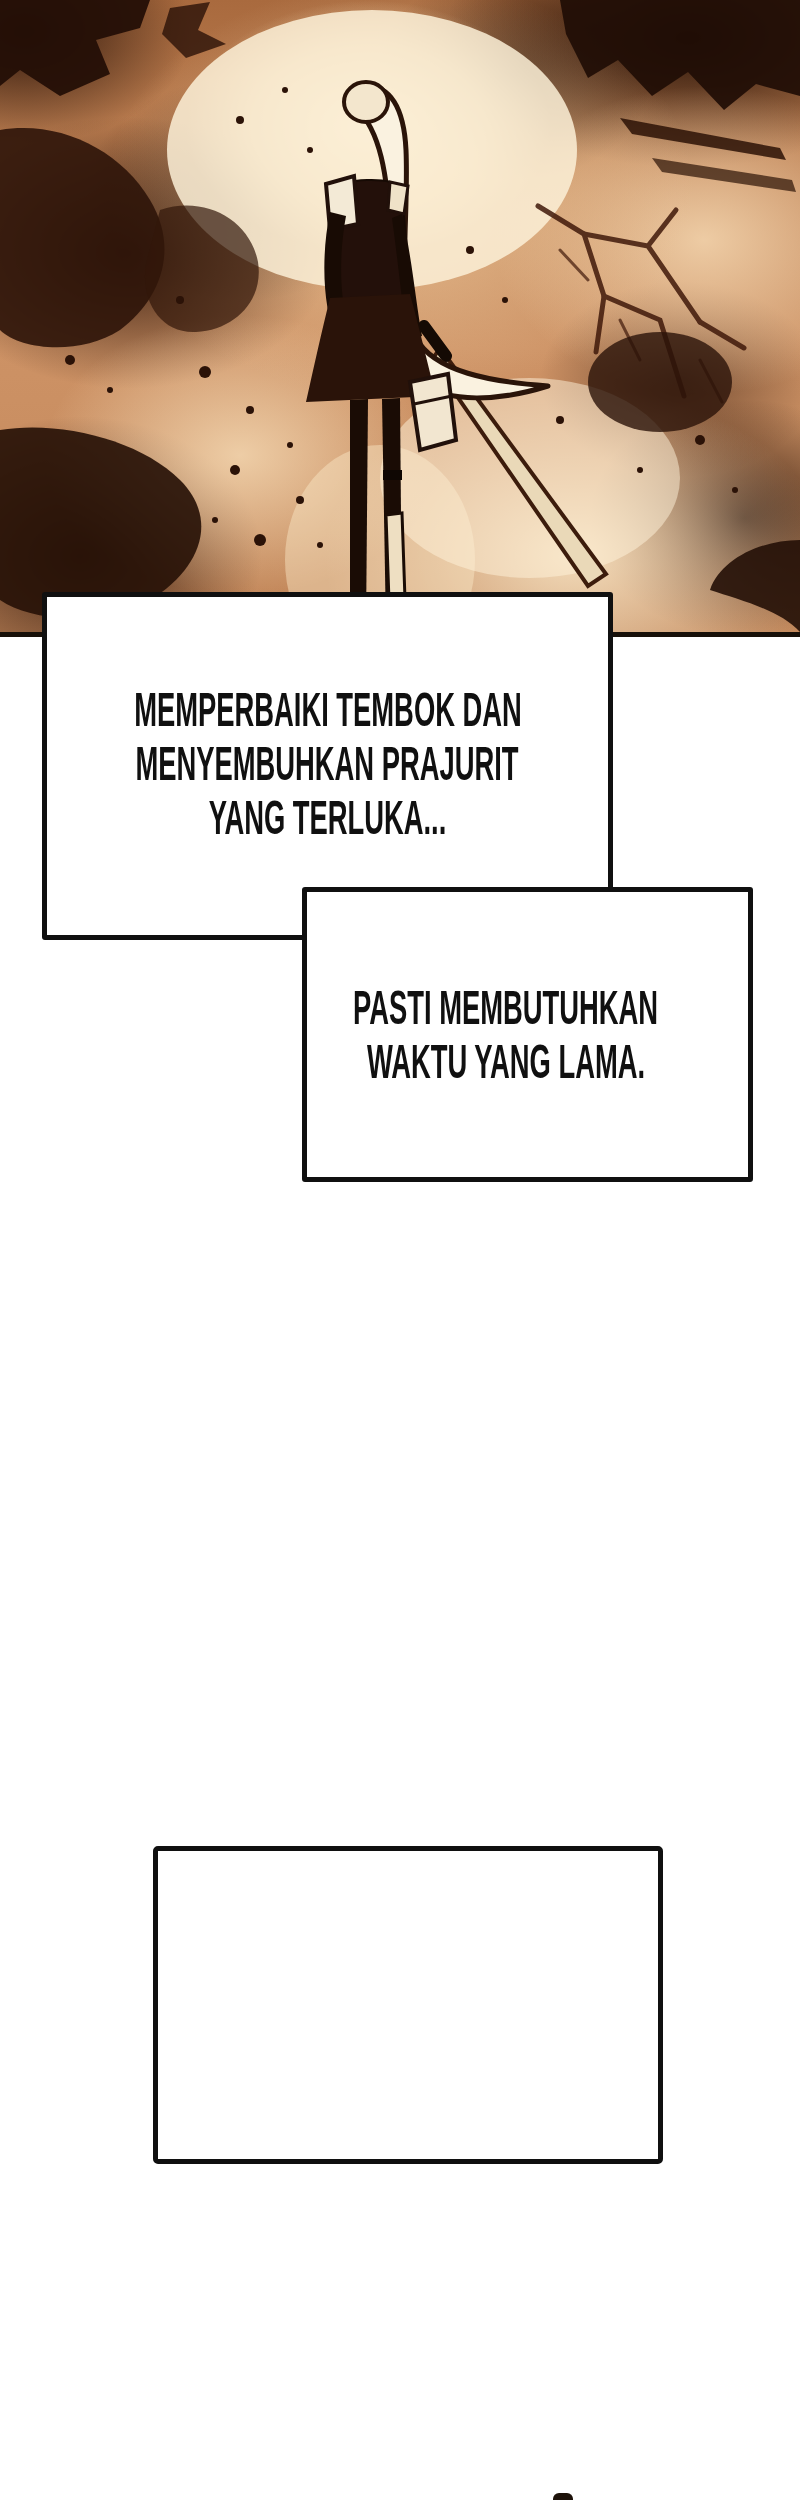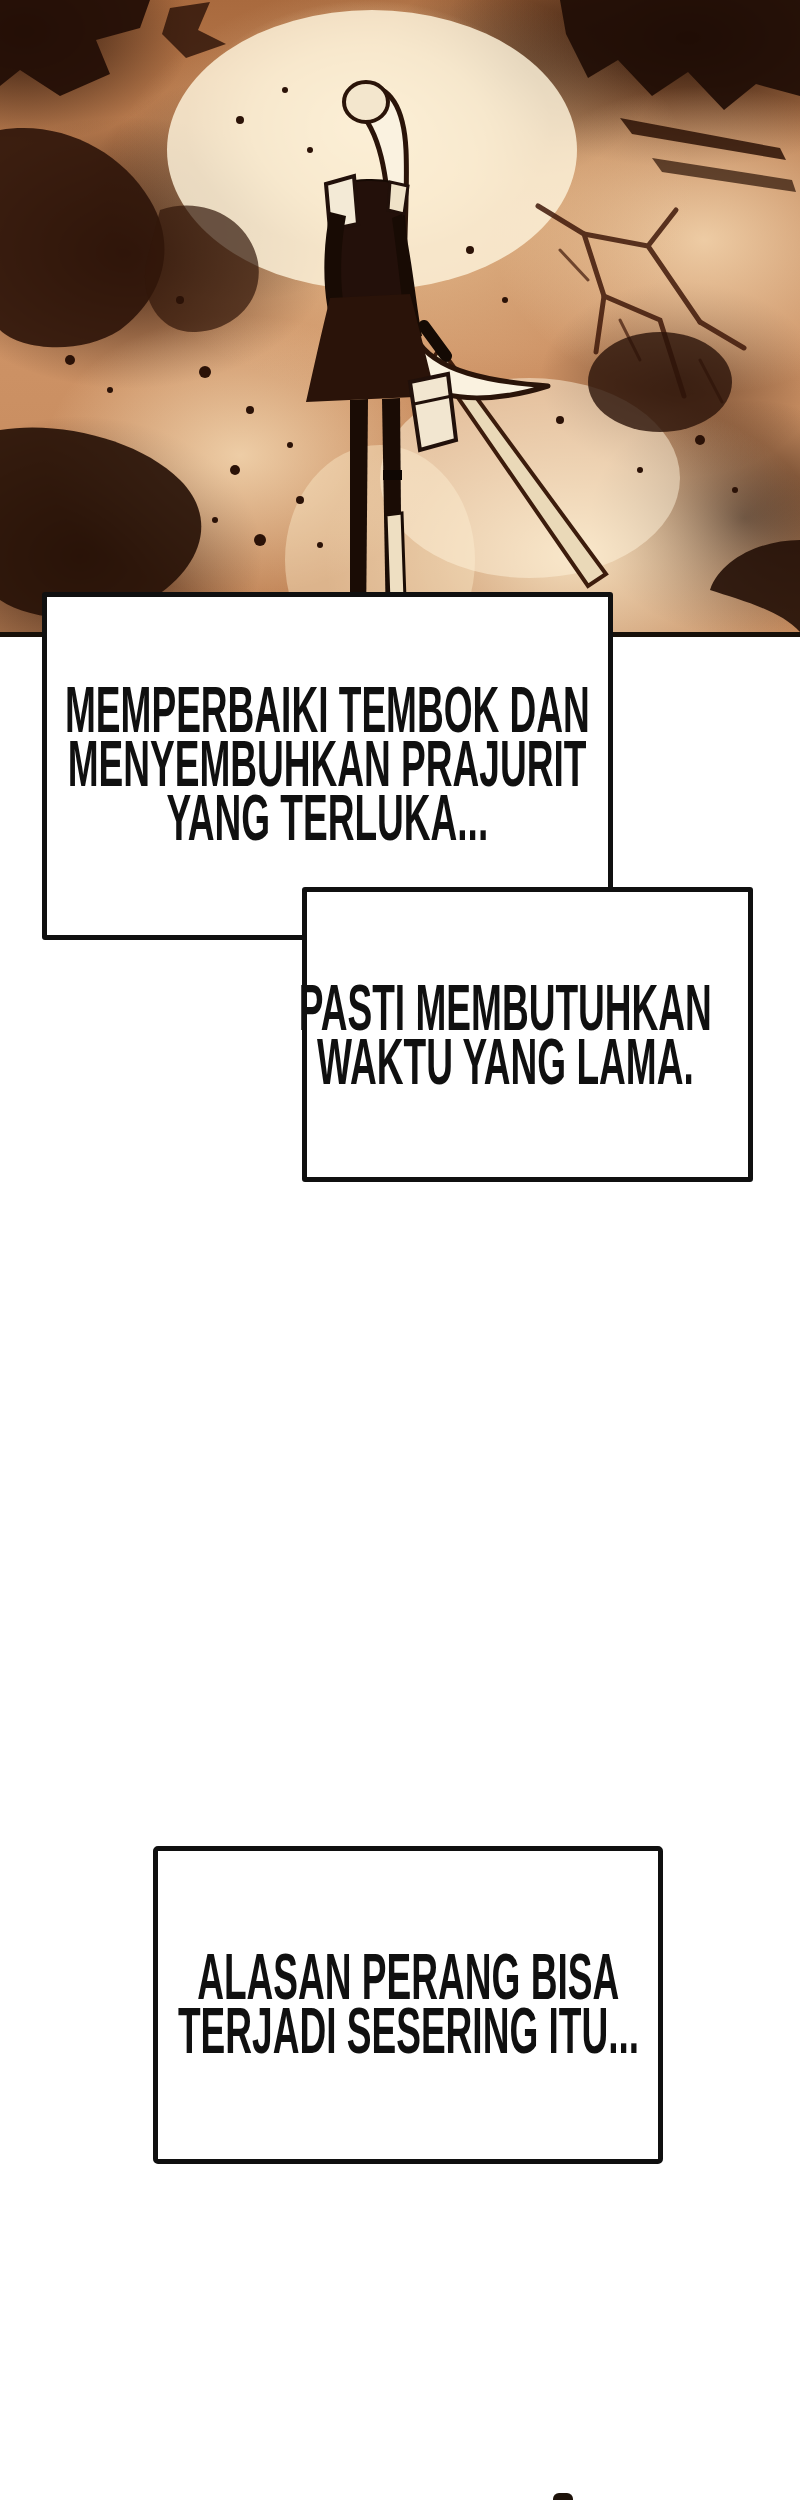--- a/index.html
+++ b/index.html
@@ -38,21 +38,21 @@
 
   
   .bubble-box{
     position:absolute;box-sizing:border-box;
     background:#ffffff;border:5px solid #101010;border-radius:3px;
   }
   .bubble-patch{position:absolute;background:#ffffff;z-index:3;}
   .bubble-text{
     position:absolute;z-index:4;
     display:flex;flex-direction:column;align-items:center;
-    color:#101010;font-weight:700;font-size:65px;line-height:54px;
+    color:#101010;font-weight:700;font-size:48px;line-height:54px;
     text-align:center;
   }
   .bubble-text .line{
     white-space:nowrap;
     transform:scaleX(0.57);
     transform-origin:50% 50%;
   }
   #bubble1-box{left:42px;top:592px;width:571px;height:348px;z-index:2;}
   #bubble2-box{left:302px;top:887px;width:451px;height:295px;z-index:2;}
   #bubble-overlap-patch{left:307px;top:892px;width:301px;height:43px;}
@@ -167,20 +167,16 @@
       <div class="line">YANG TERLUKA...</div>
     </div>
 
     <div id="bubble2-text" class="bubble-text">
       <div class="line">PASTI MEMBUTUHKAN</div>
       <div class="line">WAKTU YANG LAMA.</div>
     </div>
   </div>
 
   <div id="bubble3-box" class="bubble-box"></div>
-  <div id="bubble3-text" class="bubble-text">
-    <div class="line">ALASAN PERANG BISA</div>
-    <div class="line">TERJADI SESERING ITU...</div>
-  </div>
 
   <div class="next-panel-peek"></div>
 
 </div>
 
 </body></html>

